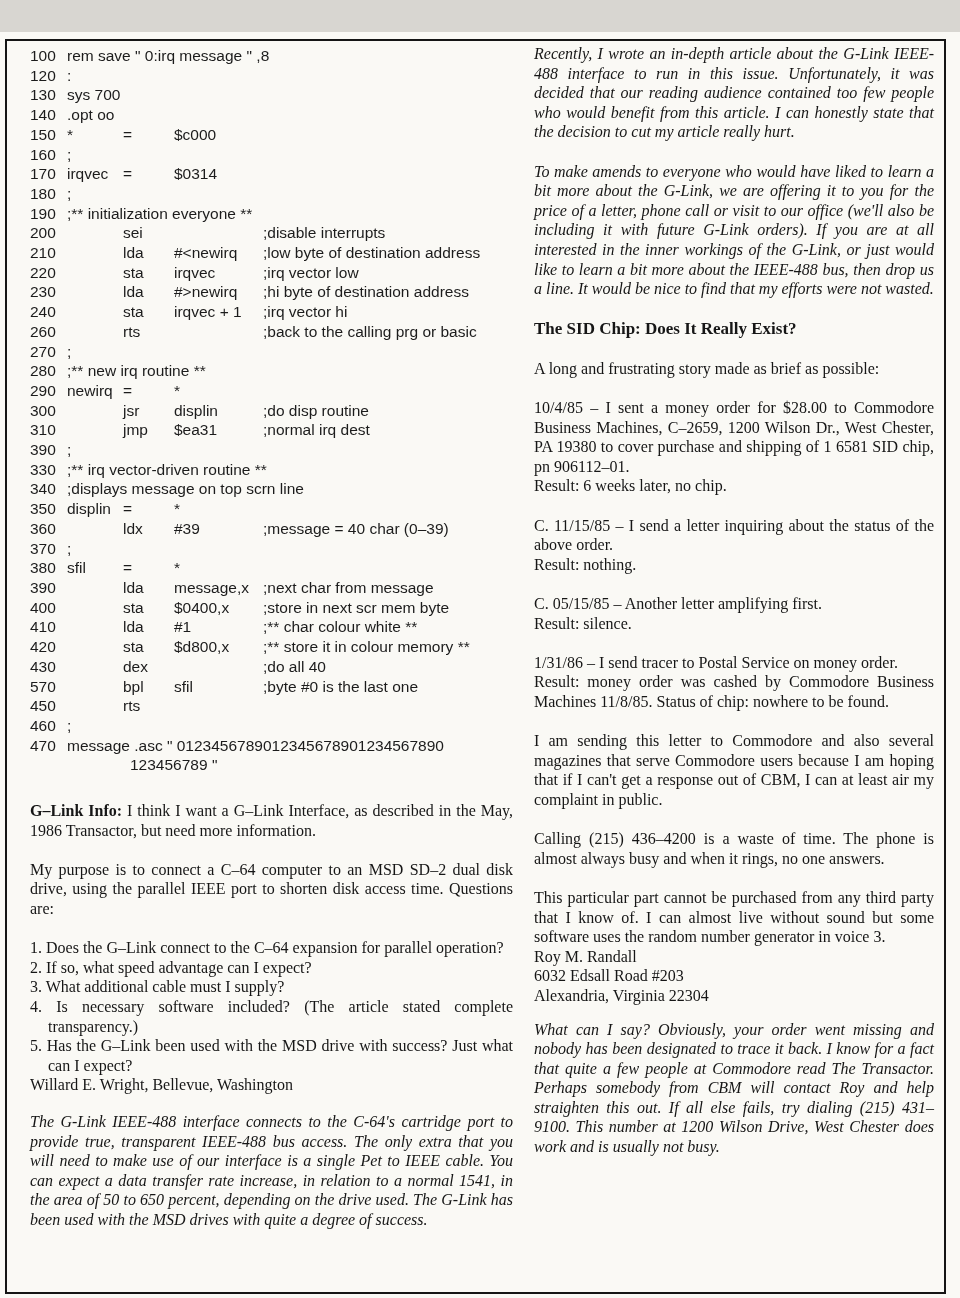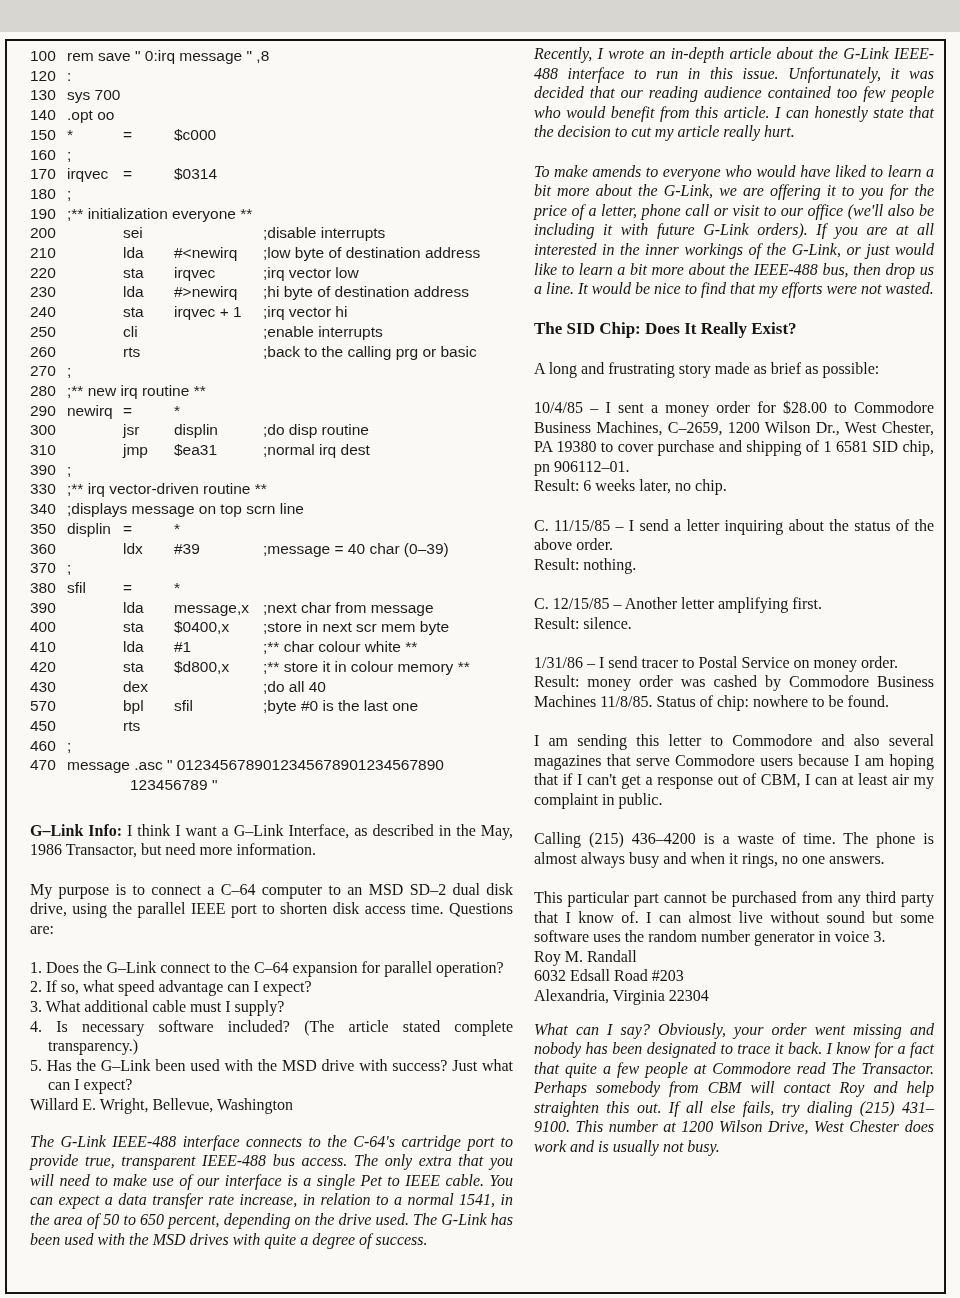--- a/index.html
+++ b/index.html
@@ -124,27 +124,20 @@
             <span class="cc">;hi byte of destination address</span>
           </div>
           <div class="crow">
             <span class="cn">240</span>
             <span class="cl"></span>
             <span class="co">sta</span>
             <span class="ca">irqvec + 1</span>
             <span class="cc">;irq vector hi</span>
           </div>
           <div class="crow">
-            <span class="cn">250</span>
-            <span class="cl"></span>
-            <span class="co">cli</span>
-            <span class="ca"></span>
-            <span class="cc">;enable interrupts</span>
-          </div>
-          <div class="crow">
             <span class="cn">260</span>
             <span class="cl"></span>
             <span class="co">rts</span>
             <span class="ca"></span>
             <span class="cc">;back to the calling prg or basic</span>
           </div>
           <div class="crow">
             <span class="cn">270</span>
             <span class="ct">;</span>
           </div>
@@ -301,21 +294,21 @@
       <div id="timeline-events">
           <div class="event">
             <div class="eline">10/4/85 – I sent a money order for $28.00 to Commodore Business Machines, C–2659, 1200 Wilson Dr., West Chester, PA 19380 to cover purchase and shipping of 1 6581 SID chip, pn 906112–01.</div>
             <div class="eline">Result: 6 weeks later, no chip.</div>
           </div>
           <div class="event">
             <div class="eline">C. 11/15/85 – I send a letter inquiring about the status of the above order.</div>
             <div class="eline">Result: nothing.</div>
           </div>
           <div class="event">
-            <div class="eline">C. 12/15/85 – Another letter amplifying first.</div>
+            <div class="eline">C. 05/15/85 – Another letter amplifying first.</div>
             <div class="eline">Result: silence.</div>
           </div>
           <div class="event">
             <div class="eline">1/31/86 – I send tracer to Postal Service on money order.</div>
             <div class="eline">Result: money order was cashed by Commodore Business Machines 11/8/85. Status of chip: nowhere to be found.</div>
           </div>
         </div>
 
       <div id="letter-paragraphs">
           <p class="para">I am sending this letter to Commodore and also several magazines that serve Commodore users because I am hoping that if I can't get a response out of CBM, I can at least air my complaint in public.</p>

